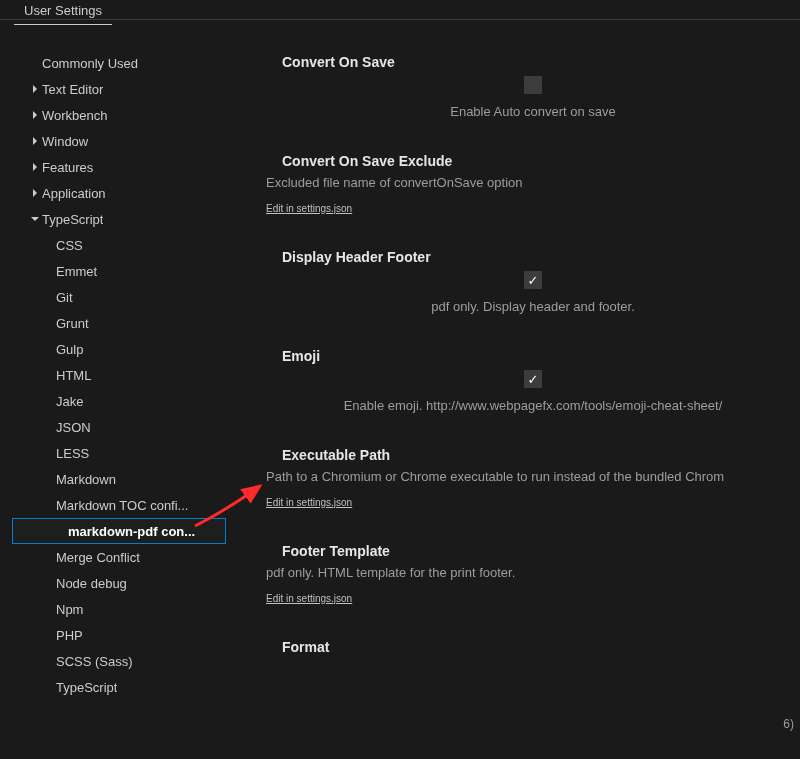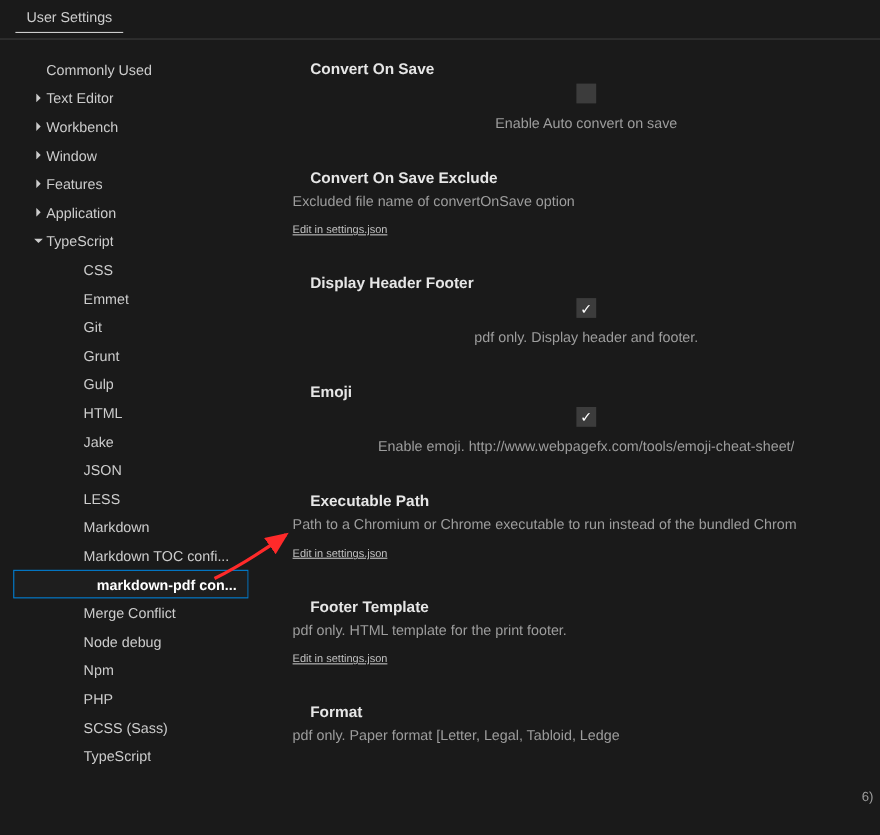--- a/index.html
+++ b/index.html
@@ -21,22 +21,22 @@
     overflow: hidden;
     background: var(--bg-dark);
     color: var(--fg);
     font-family: "Segoe UI", Arial, sans-serif;
     font-size: 13px;
   }
   .root { width: 800px; height: 759px; position: relative; background: var(--bg-dark); }
 
   
   .tabbar {
-    height: 36px;
-    display: flex; align-items: flex-start;
+    height: 20px;
+    display: flex; align-items: center;
     padding-left: 14px;
     border-bottom: 1px solid var(--border);
     background: var(--bg-dark);
   }
   .tab {
     color: var(--fg);
     padding: 8px 10px 6px 10px;
     font-size: 13px;
     border-bottom: 1px solid var(--fg);
   }
@@ -53,21 +53,21 @@
   .tree-item {
     display: flex; align-items: center;
     height: 26px;
     padding-left: 28px;
     white-space: nowrap;
     overflow: hidden; text-overflow: ellipsis;
     color: var(--fg);
     cursor: pointer;
   }
   .tree-item.level-1 { padding-left: 42px; }
-  .tree-item.level-2 { padding-left: 76px; align-items: center; }
+  .tree-item.level-2 { padding-left: 56px; align-items: center; }
   .tree-item .tw {
     display: inline-flex; align-items: center; justify-content: center;
     width: 10px; height: 10px;
     margin-left: -12px; margin-right: 2px;
     color: var(--fg);
   }
   .tree-item .tw svg { width: 8px; height: 8px; display:block; }
   .tree-item.selected {
     background: rgba(255,255,255,0.02);
     outline: 1px solid var(--accent);
@@ -268,21 +268,20 @@
           <div class="title">Emoji</div>
           <div class="row">
             <div class="checkbox">✓</div>
             <div class="cblabel">Enable emoji. http://www.webpagefx.com/tools/emoji-cheat-sheet/</div>
           </div>
         </div>
         <div class="setting"><div class="title">Executable Path</div><div class="desc">Path to a Chromium or Chrome executable to run instead of the bundled Chrom</div><div class="editlink">Edit in settings.json</div></div>
         <div class="setting"><div class="title">Footer Template</div><div class="desc">pdf only. HTML template for the print footer.</div><div class="editlink">Edit in settings.json</div></div>
         <div class="setting">
           <div class="title">Format</div>
-          <div class="desc">pdf only. Paper format [Letter, Legal, Tabloid, Ledge</div>
         </div>
       </div>
   </div>
 
   <div class="page-number">6)</div>
 
   <svg class="arrow" viewBox="0 0 90 70">
     <defs>
       <marker id="ah" markerWidth="8" markerHeight="8" refX="6" refY="3" orient="auto">
         <path d="M0,0 L7,3 L0,6 Z" fill="#ff2a2a"></path>

